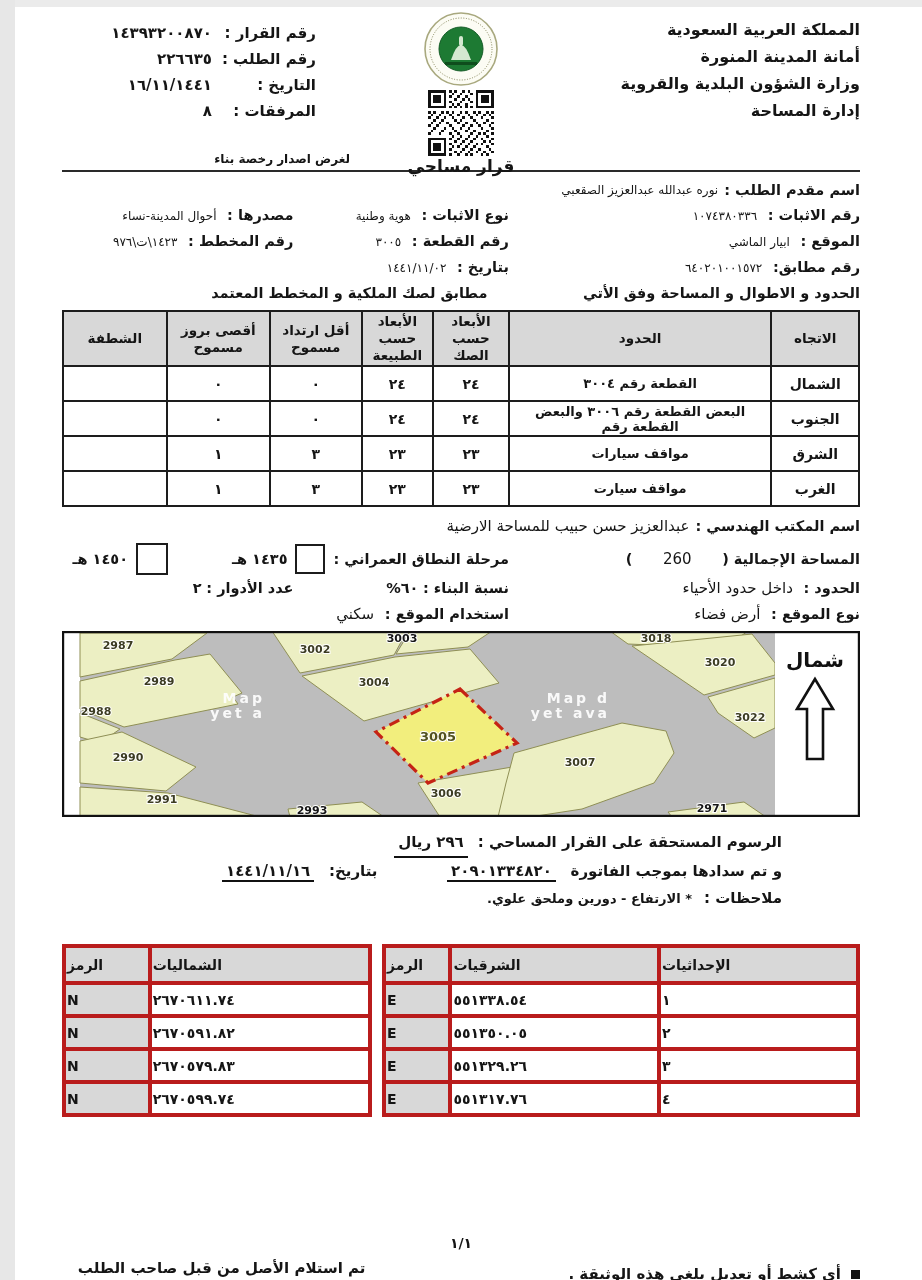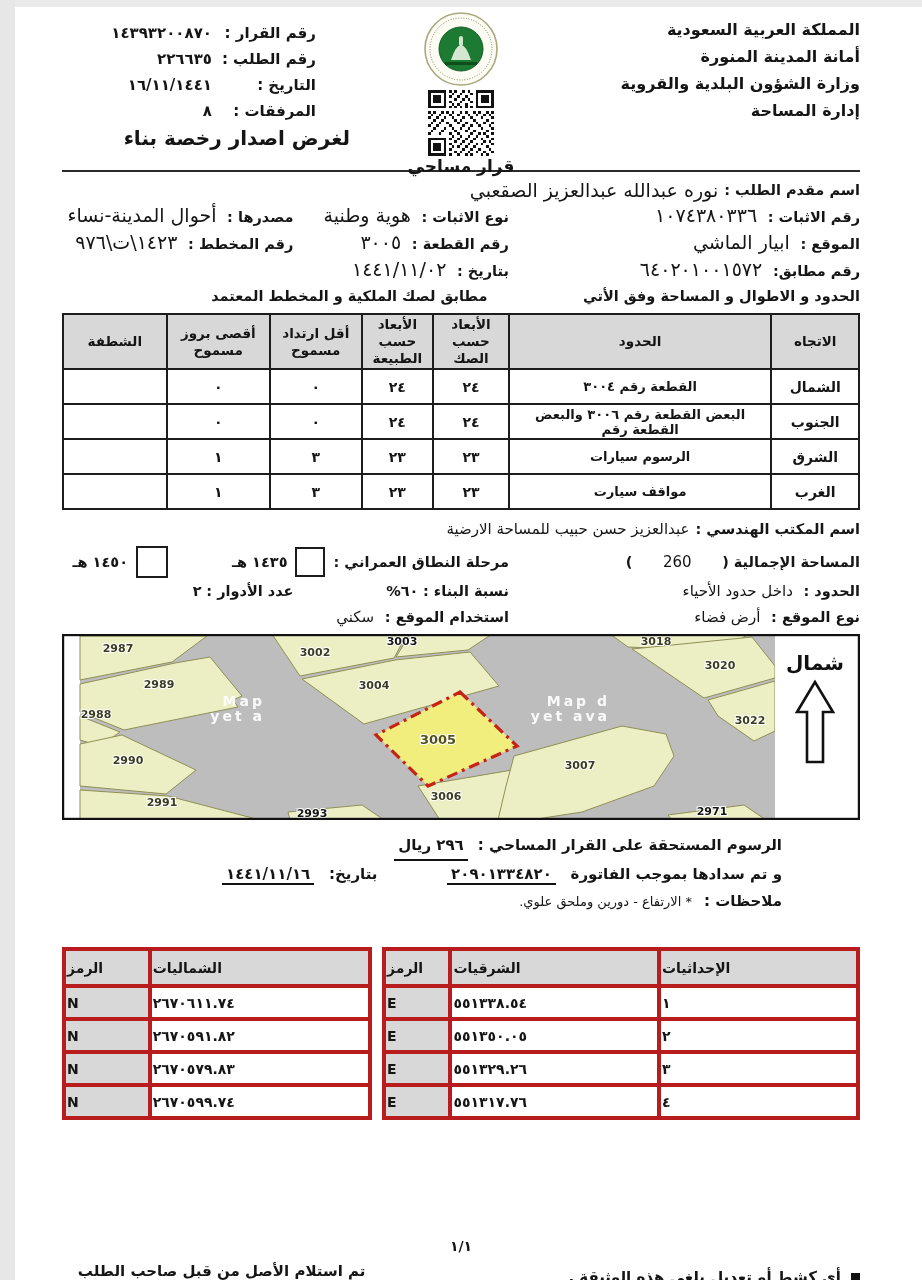--- a/index.html
+++ b/index.html
@@ -16,28 +16,28 @@
   .header{display:flex;flex-direction:row;align-items:flex-start;justify-content:space-between;height:158px;}
   .hdr-right{width:300px;text-align:right;font-weight:700;font-size:16px;line-height:27px;padding-top:6px;}
   .hdr-center{width:220px;text-align:center;position:relative;}
   .hdr-center .logo-wrap{margin:0 auto;width:80px;height:78px;}
   .hdr-center .qr-wrap{margin:2px auto 0 auto;width:68px;height:66px;}
   .doc-title{font-weight:700;font-size:17px;margin-top:0px;}
   .hdr-left{width:300px;padding-top:10px;}
   .hdr-left .fld{display:flex;flex-direction:row;font-size:15px;line-height:26px;justify-content:flex-start;padding-right:38px;}
   .hdr-left .fld .lbl{font-weight:700;min-width:96px;}
   .hdr-left .fld .val{font-weight:700;margin-right:8px;letter-spacing:1px;margin-left:32px;}
-  .purpose{font-weight:700;font-size:20px;margin-top:2px;padding-right:4px;}
+  .purpose{font-weight:700;font-size:12px;margin-top:28px;padding-right:4px;}
   .hr-main{border:none;border-top:2px solid #2a2a2a;margin:2px 0 6px 0;}
 
   
   .info{font-size:14.5px;}
   .info .row{display:flex;flex-direction:row;line-height:25px;}
   .info .lbl{font-weight:700;}
-  .info .val{font-weight:400;margin-right:6px;font-size:19px;}
+  .info .val{font-weight:400;margin-right:6px;font-size:12px;}
   .c1{flex:0 0 44%;} .c2{flex:0 0 27%;} .c3{flex:0 0 29%;}
   .bold-line{font-weight:700;}
 
   
   table{border-collapse:collapse;}
   .dims{width:100%;margin-top:4px;font-size:14px;}
   .dims th,.dims td{border:2px solid #1d1d1d;text-align:center;vertical-align:middle;}
   .dims th{background:#d8d8d8;font-weight:700;height:40px;font-size:13.5px;line-height:17px;padding:1px 2px;}
   .dims td{height:31px;font-weight:700;}
   .dims td.bnd{font-size:13px;}
@@ -59,21 +59,21 @@
   .wm{fill:#ffffff;font-weight:700;font-size:14px;letter-spacing:3px;opacity:.92;}
   .north-label{font-weight:700;font-size:20px;fill:#111;text-anchor:middle;}
 
   
   .fees{margin-top:12px;padding-right:78px;font-size:15px;}
   .fees .line{display:flex;line-height:27px;}
   .fees .lbl{font-weight:700;}
   .fees .uval{font-weight:700;border-bottom:2px solid #111;margin-right:10px;padding:0 4px;}
   .fees .spread{width:560px;justify-content:space-between;}
   .fees .notes .lbl{margin-left:12px;}
-  .fees .notes .val{font-weight:400;font-size:13px;}
+  .fees .notes .val{font-weight:700;font-size:13px;}
 
   
   .coords{display:flex;flex-direction:row;margin-top:32px;gap:10px;}
   .coords table{font-size:14px;}
   .coords th,.coords td{border:4px solid #b91c1c;text-align:left;height:27px;font-weight:700;}
   .coords th{background:#d8d8d8;height:31px;}
   .coords td.code{background:#d8d8d8;font-family:"DejaVu Sans", sans-serif;}
   .t-east{width:478px;}
   .t-north{width:310px;}
 
@@ -219,21 +219,21 @@
         <td>الجنوب</td>
         <td class="bnd">البعض القطعة رقم ٣٠٠٦ والبعض القطعة رقم</td>
         <td>٢٤</td>
         <td>٢٤</td>
         <td>٠</td>
         <td>٠</td>
         <td></td>
       </tr>
       <tr>
         <td>الشرق</td>
-        <td class="bnd">الرسوم سيارات</td>
+        <td class="bnd">مواقف سيارات</td>
         <td>٢٣</td>
         <td>٢٣</td>
         <td>٣</td>
         <td>١</td>
         <td></td>
       </tr>
       <tr>
         <td>الغرب</td>
         <td class="bnd">مواقف سيارت</td>
         <td>٢٣</td>

